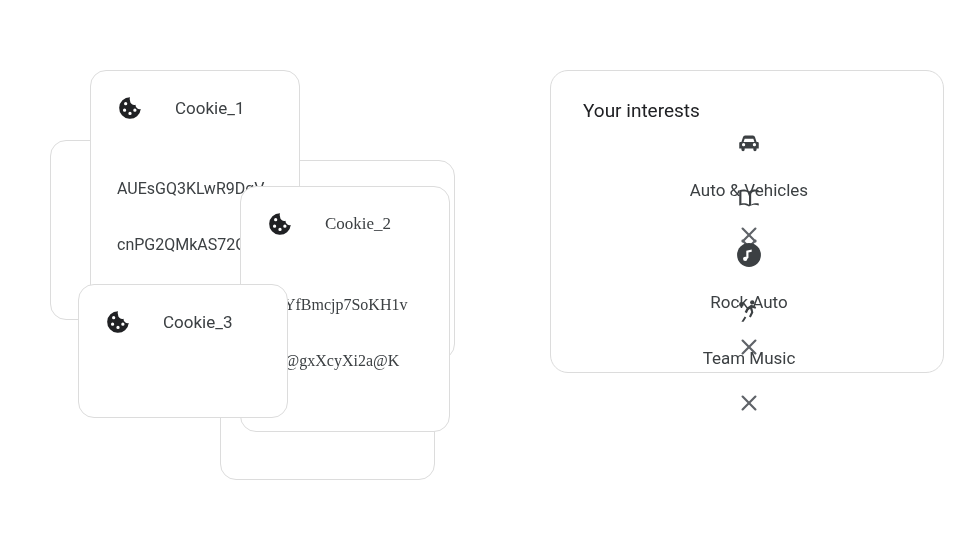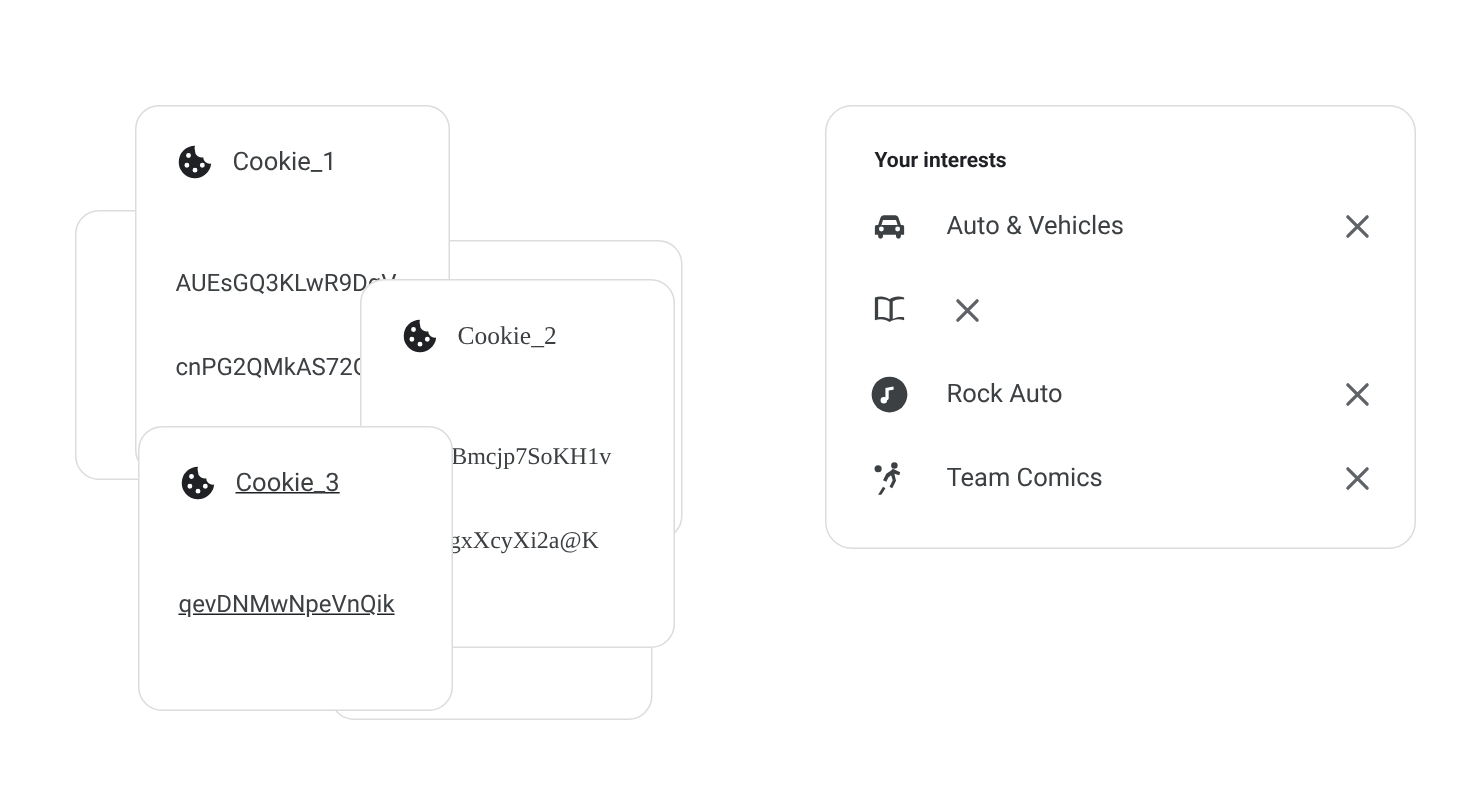--- a/index.html
+++ b/index.html
@@ -3,30 +3,30 @@
 <meta charset="utf-8">
 <style>
   html,body{margin:0;padding:0;width:980px;height:541px;background:#fff;font-family:"Google Sans",Roboto,Arial,sans-serif;color:#202124;}
   .stage{position:relative;width:980px;height:541px;}
 
   
   .cookie-stack{position:absolute;left:50px;top:70px;width:410px;height:410px;}
   .card{position:absolute;background:#fff;border:1px solid #dcdcdc;border-radius:16px;box-sizing:border-box;}
   .ghost{background:#fff;}
   .cookie-card{padding:24px 26px 28px 26px;width:210px;}
-  .cookie-head{display:flex;align-items:center;gap:12px;margin-bottom:26px;}
+  .cookie-head{display:flex;align-items:center;gap:32px;margin-bottom:26px;}
   .cookie-title{font-size:17px;color:#3c4043;}
   .cookie-value{font-size:16px;line-height:28px;color:#3c4043;white-space:pre-line;}
 
   .cookie-icon{width:26px;height:26px;fill:#202124;}
 
   
   .interests{position:absolute;right:36px;top:70px;width:394px;border:1px solid #dcdcdc;border-radius:18px;padding:28px 24px 18px 28px;box-sizing:border-box;background:#fff;}
-  .interests h2{margin:0 0 8px 4px;font-size:14px;font-weight:700;color:#202124;}
-  .interest-row{display:flex;align-items:center;gap:24px;height:56px;}
+  .interests h2{margin:0 0 8px 4px;font-size:19px;font-weight:400;color:#202124;}
+  .interest-row{display:flex;align-items:center;gap:24px;height:56px;flex-direction:column;}
   .interest-row .glyph{width:28px;height:28px;display:flex;align-items:center;justify-content:center;fill:#3c4043;color:#3c4043;}
   .interest-row .glyph svg{width:26px;height:26px;}
   .interest-label{flex:1;font-size:17px;color:#3c4043;}
   .remove{width:28px;height:28px;display:flex;align-items:center;justify-content:center;cursor:pointer;color:#5f6368;border:none;background:none;padding:0;}
   .remove svg{width:22px;height:22px;stroke:#5f6368;stroke-width:2.4;stroke-linecap:round;}
 </style>
 </head>
 <body>
 <div class="stage">
 
@@ -55,29 +55,28 @@
             <path d="M12 2a10 10 0 1 0 9.95 10.95 4 4 0 0 1-4.9-3.95A4 4 0 0 1 12 5a4 4 0 0 1 0-3zM8 9.5A1.5 1.5 0 1 1 8 6.5a1.5 1.5 0 0 1 0 3zm-1 6A1.5 1.5 0 1 1 7 12.5a1.5 1.5 0 0 1 0 3zm5 3A1.5 1.5 0 1 1 12 15.5a1.5 1.5 0 0 1 0 3zm4.5-3a1.5 1.5 0 1 1 0-3 1.5 1.5 0 0 1 0 3z"></path>
           </svg>
         <span class="cookie-title">Cookie_2</span>
       </div>
       <div class="cookie-value">
         <div>SbYfBmcjp7SoKH1v</div>
         <div>Vo@gxXcyXi2a@K</div>
       </div>
     </div>
 
-    <div class="card cookie-card" style="left:42px;top:214px;text-decoration:underline;">
+    <div class="card cookie-card" style="left:28px;top:214px;">
       <div class="cookie-head">
         <svg class="cookie-icon" viewBox="0 0 24 24">
             <path d="M12 2a10 10 0 1 0 9.95 10.95 4 4 0 0 1-4.9-3.95A4 4 0 0 1 12 5a4 4 0 0 1 0-3zM8 9.5A1.5 1.5 0 1 1 8 6.5a1.5 1.5 0 0 1 0 3zm-1 6A1.5 1.5 0 1 1 7 12.5a1.5 1.5 0 0 1 0 3zm5 3A1.5 1.5 0 1 1 12 15.5a1.5 1.5 0 0 1 0 3zm4.5-3a1.5 1.5 0 1 1 0-3 1.5 1.5 0 0 1 0 3z"></path>
           </svg>
         <span class="cookie-title">Cookie_3</span>
       </div>
       <div class="cookie-value">
-        <div>qevDNMwNpeVnQik</div>
       </div>
     </div>
   </div>
 
   <div class="interests">
     <h2>Your interests</h2>
 
     <div class="interest-row">
       <span class="glyph">
         <svg viewBox="0 0 24 24">
@@ -122,21 +121,21 @@
     </div>
 
     <div class="interest-row">
       <span class="glyph">
         <svg viewBox="0 0 24 24">
             <circle cx="15" cy="4" r="2"></circle>
             <path d="M13 7l-3 2-2 4 2 1 1.3-2.6L13 10l1 3-2 4 1.7 1 2.3-4.6L15 9l3 1 .6-1.8L14 6l-1 1zM8 17l-3 5h2l2.5-4L8 17z"></path>
             <circle cx="5" cy="6" r="2.2"></circle>
           </svg>
       </span>
-      <span class="interest-label">Team Comics</span>
+      <span class="interest-label">Team Music</span>
       <button class="remove">
         <svg viewBox="0 0 24 24">
             <path d="M5 5l14 14M19 5L5 19" fill="none"></path>
           </svg>
       </button>
     </div>
   </div>
 
 </div>
 

